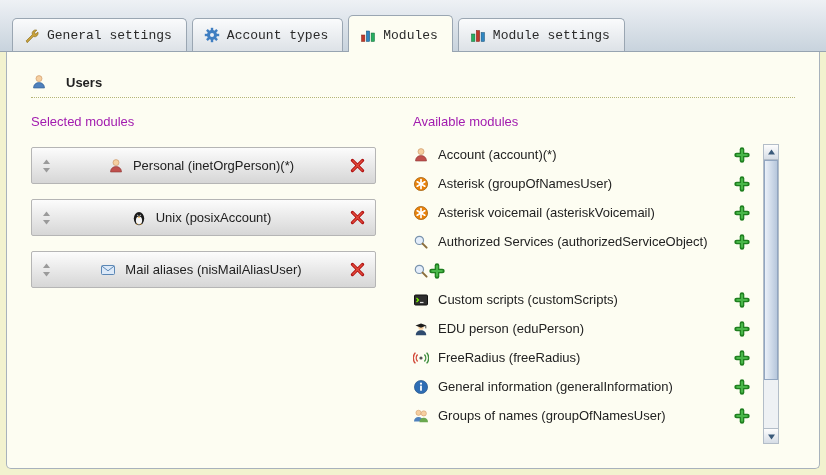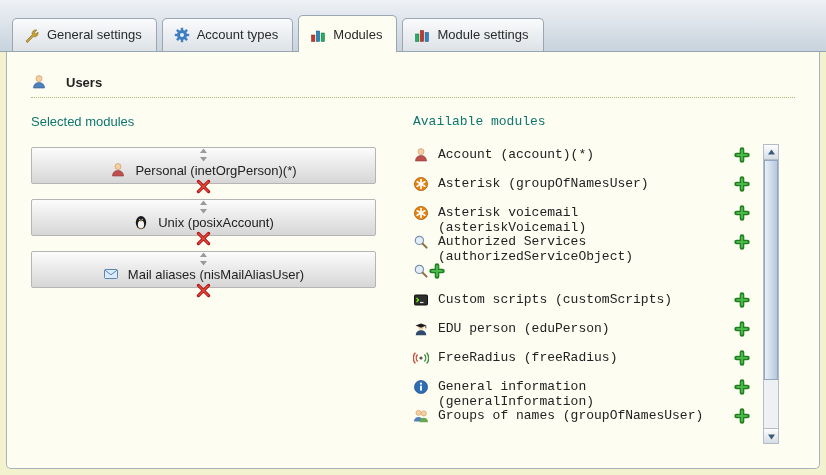--- a/index.html
+++ b/index.html
@@ -12,26 +12,26 @@
   }
   
   .tabbar {
     height:52px;
     background:linear-gradient(#eef1f5, #c8d3dd);
     border-bottom:1px solid #97a4b1;
     display:flex; align-items:flex-end;
     padding-left:12px; gap:5px;
   }
   .tab {
-    display:flex; align-items:flex-start; gap:7px;
+    display:flex; align-items:flex-end; gap:7px;
     padding:8px 14px 8px 11px;
     background:linear-gradient(#fafbfc, #dde2e7);
     border:1px solid #9aa6b2; border-bottom:none;
     border-radius:5px 5px 0 0;
-    cursor:pointer; color:#2a2a2a; white-space:nowrap;
+    cursor:pointer; color:#2a2a2a; white-space:nowrap;font-family:Liberation Mono, monospace;
   }
   .tab.active {
     background:#fdfdf2;
     padding-top:11px; padding-bottom:9px;
     margin-bottom:-1px; position:relative; z-index:2;
   }
   .tab-ic { width:16px; height:16px; display:inline-flex; }
   
   .content {
     margin:0 6px; height:417px;
@@ -44,31 +44,30 @@
     display:flex; align-items:center; gap:19px;
     margin:22px 24px 0 24px;
     padding-bottom:7px;
     border-bottom:1px dotted #b5b578;
     font-weight:bold;
   }
   .section-head .tab-ic { width:16px; height:16px; }
   .cols { display:flex; margin:16px 40px 0 24px; }
   .col-left { width:382px; }
   .col-right { flex:1; display:flex; }
-  .avail-main { flex:1;font-family:Liberation Mono, monospace; }
-  .col-heading { margin-bottom:18px; color:#0f766e; }
+  .avail-main { flex:1; }
+  .col-heading { margin-bottom:18px; color:#a21caf; }
   
   .sel-row {
     width:345px; height:37px;
     background:linear-gradient(#fcfcfc, #d6d6d6);
     border:1px solid #b5b5b5; border-radius:2px;
     display:flex; align-items:center;
     padding:0 9px; margin-bottom:15px;
     cursor:move;
-    flex-direction:column;
   }
   .drag { width:12px; height:14px; display:inline-flex; }
   .sel-center { flex:1; display:flex; align-items:center; justify-content:center; gap:9px; }
   .mod-ic { width:16px; height:16px; display:inline-flex; }
   .icon-btn {
     background:none; border:none; padding:0; margin:0;
     width:17px; height:17px; display:inline-flex; cursor:pointer;
   }
   
   .avail-row { height:29px; display:flex; align-items:flex-start; }

